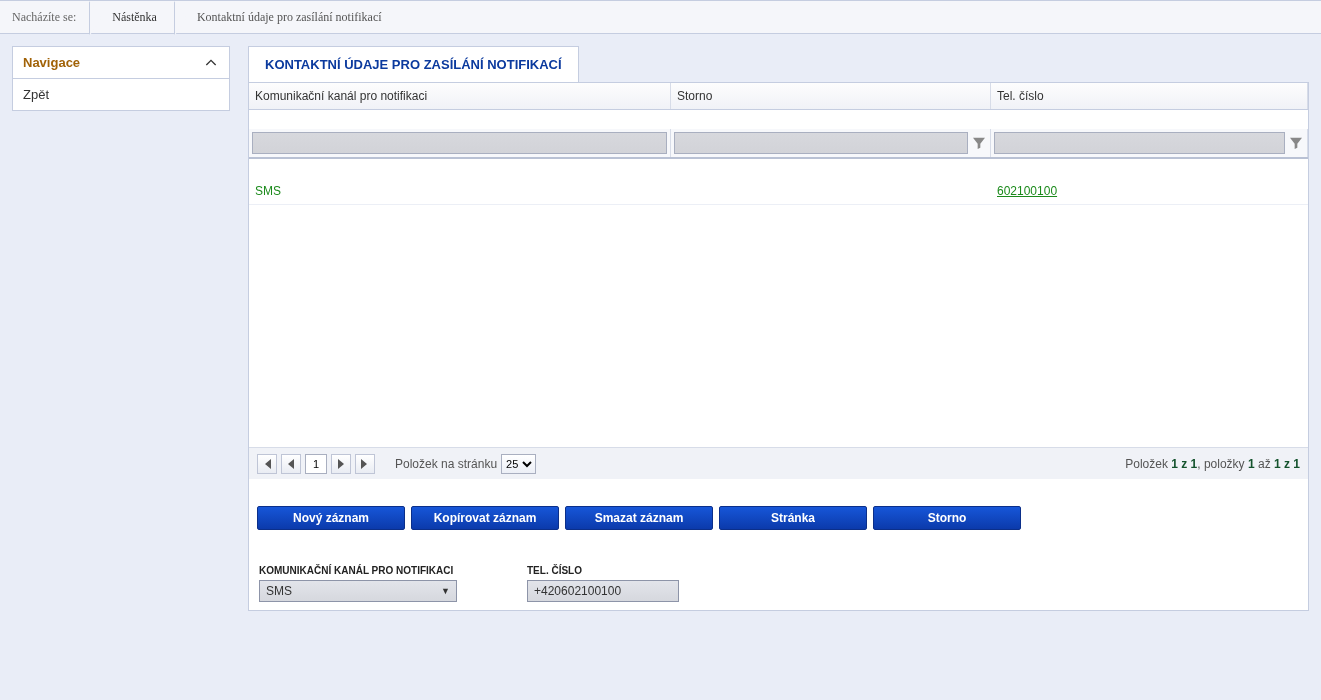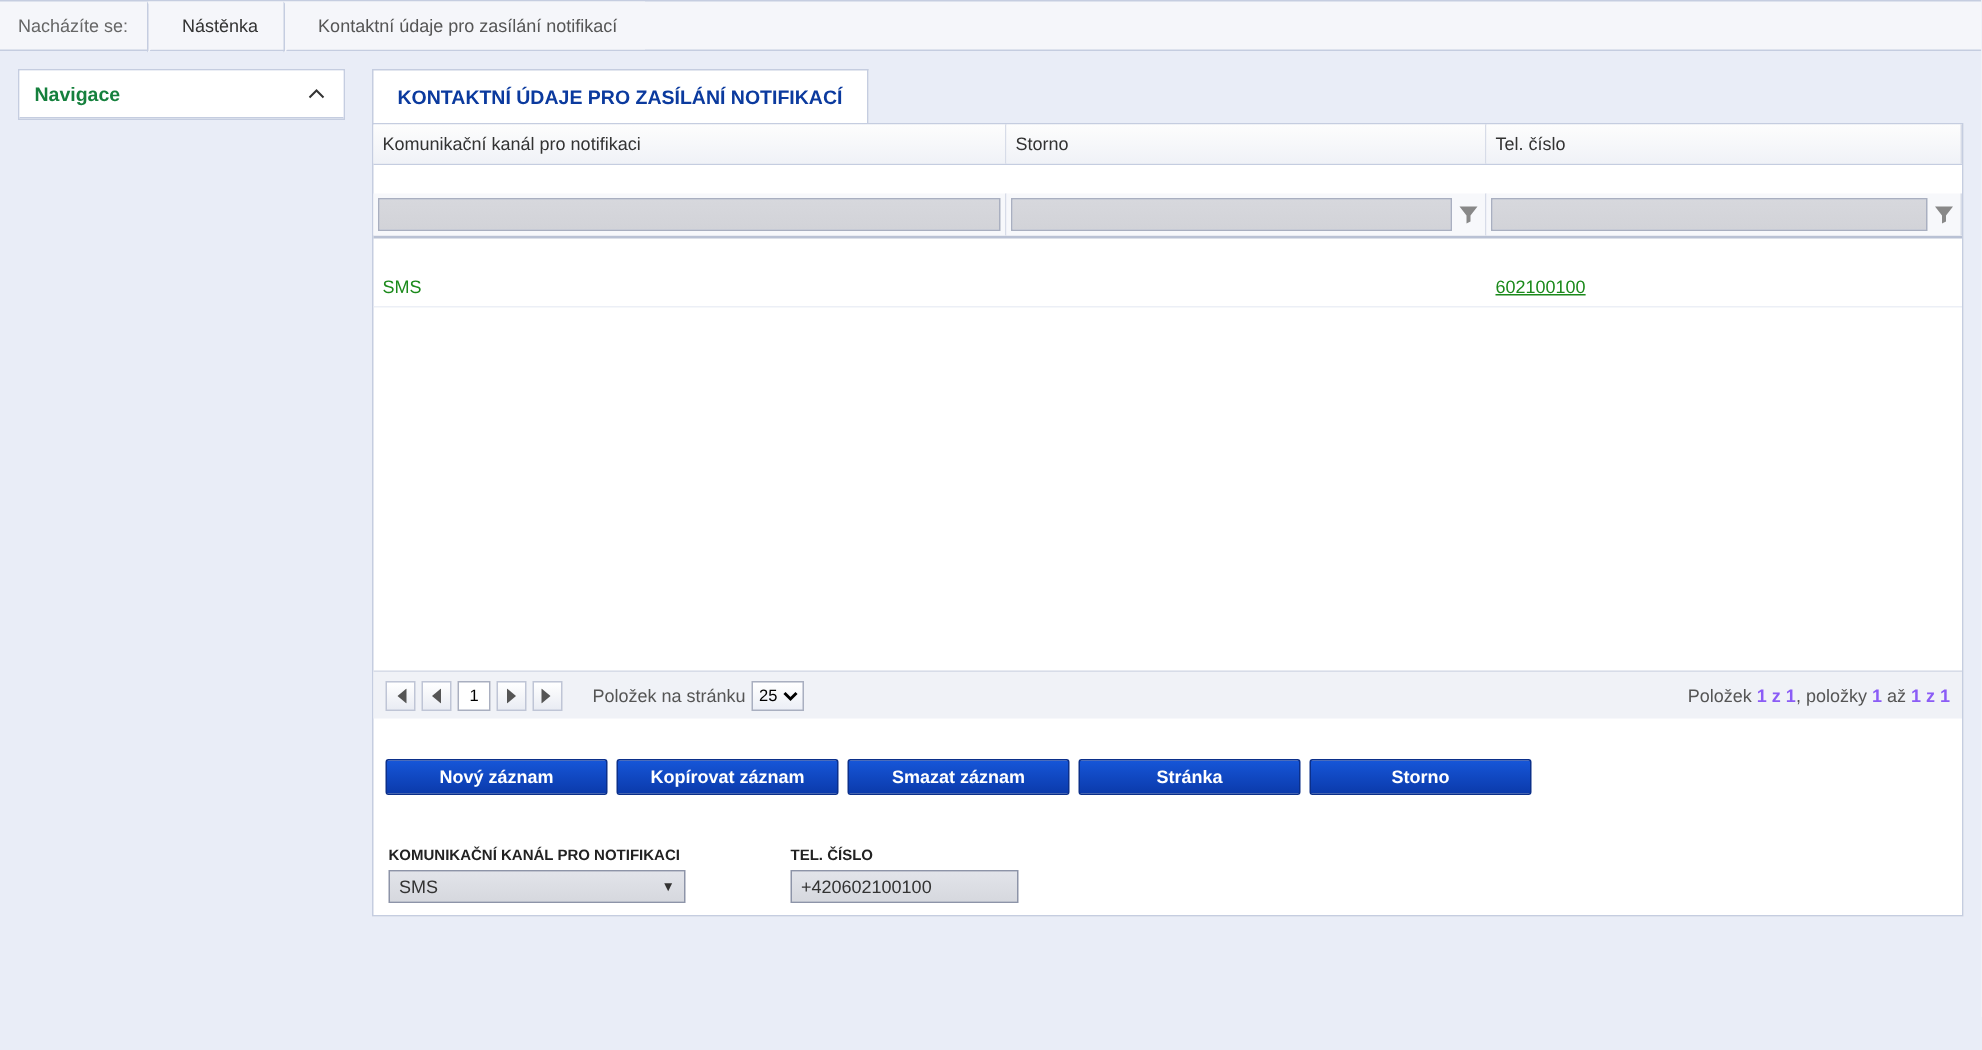--- a/index.html
+++ b/index.html
@@ -16,20 +16,21 @@
   
   .breadcrumb-bar {
     background: #f5f6fa;
     border: 1px solid #c5cde0;
     border-left: none;
     border-right: none;
     height: 34px;
     display: flex;
     align-items: stretch;
     padding-left: 12px;
+    font-family: Liberation Serif, serif;
   }
   .breadcrumb-label {
     color: #666;
     font-size: 12px;
     display: flex; align-items: center;
     padding-right: 14px;
   }
   .crumb {
     position: relative;
     display: flex; align-items: center;
@@ -65,21 +66,21 @@
   .sidebar { width: 218px; flex: 0 0 218px; }
   .panel {
     background: #fff;
     border: 1px solid #c5cde0;
   }
   .panel-header {
     height: 32px;
     display: flex; align-items: center; justify-content: space-between;
     padding: 0 10px;
     font-weight: bold;
-    color: #15803d;
+    color: #a16207;
     font-size: 13px;
     border-bottom: 1px solid #c5cde0;
     background: #fff;
   }
   .panel-body .nav-item {
     padding: 8px 10px;
     color: #333;
     font-size: 13px;
     cursor: pointer;
   }
@@ -172,21 +173,21 @@
     border: 1px solid #a9afc0;
     text-align: center;
     font-size: 11px;
   }
   .pselect {
     height: 20px;
     border: 1px solid #a9afc0;
     background: linear-gradient(#fff, #eceff6);
     font-size: 11px;
   }
-  .pager-info b { color: #8b5cf6; }
+  .pager-info b { color: #14532d; }
 
   
   .actions {
     padding: 8px;
     display: flex;
     gap: 6px;
   }
   .btn {
     width: 148px;
     height: 24px;
@@ -238,20 +239,23 @@
 
   <div class="layout">
 
     <div class="sidebar">
       <div class="panel">
         <div class="panel-header">
           <span>Navigace</span>
           <svg class="chev" viewBox="0 0 24 24">
               <polyline points="5 15 12 8 19 15"></polyline>
             </svg>
+        </div>
+        <div class="panel-body">
+          <div class="nav-item">Zpět</div>
         </div>
       </div>
     </div>
 
     <div class="main">
       <div class="tab-strip">
         <div class="tab">KONTAKTNÍ ÚDAJE PRO ZASÍLÁNÍ NOTIFIKACÍ</div>
       </div>
 
       <div class="content">

